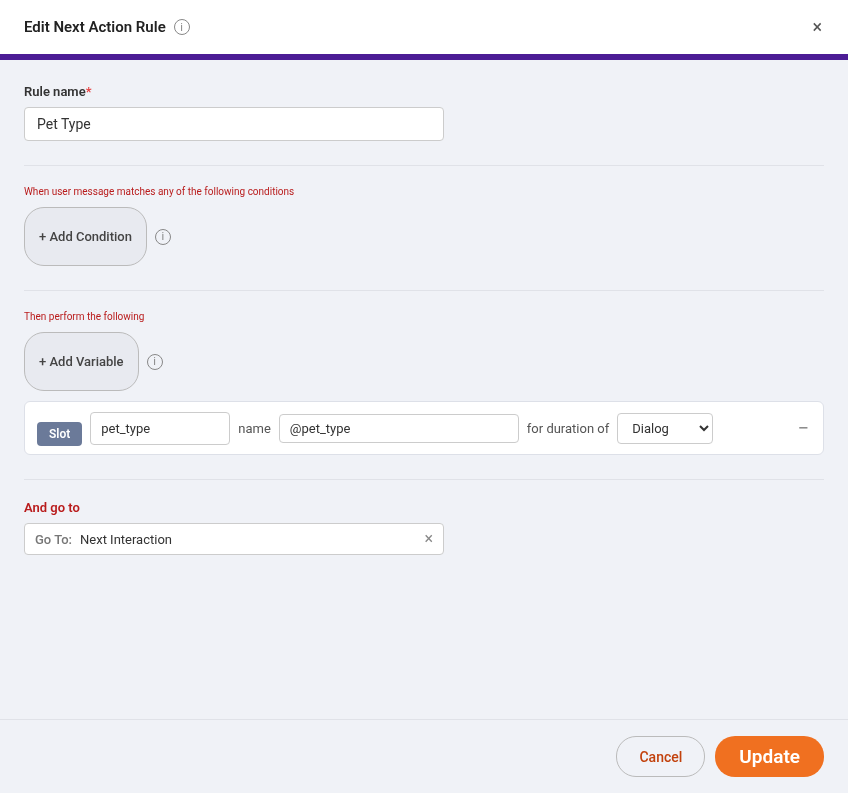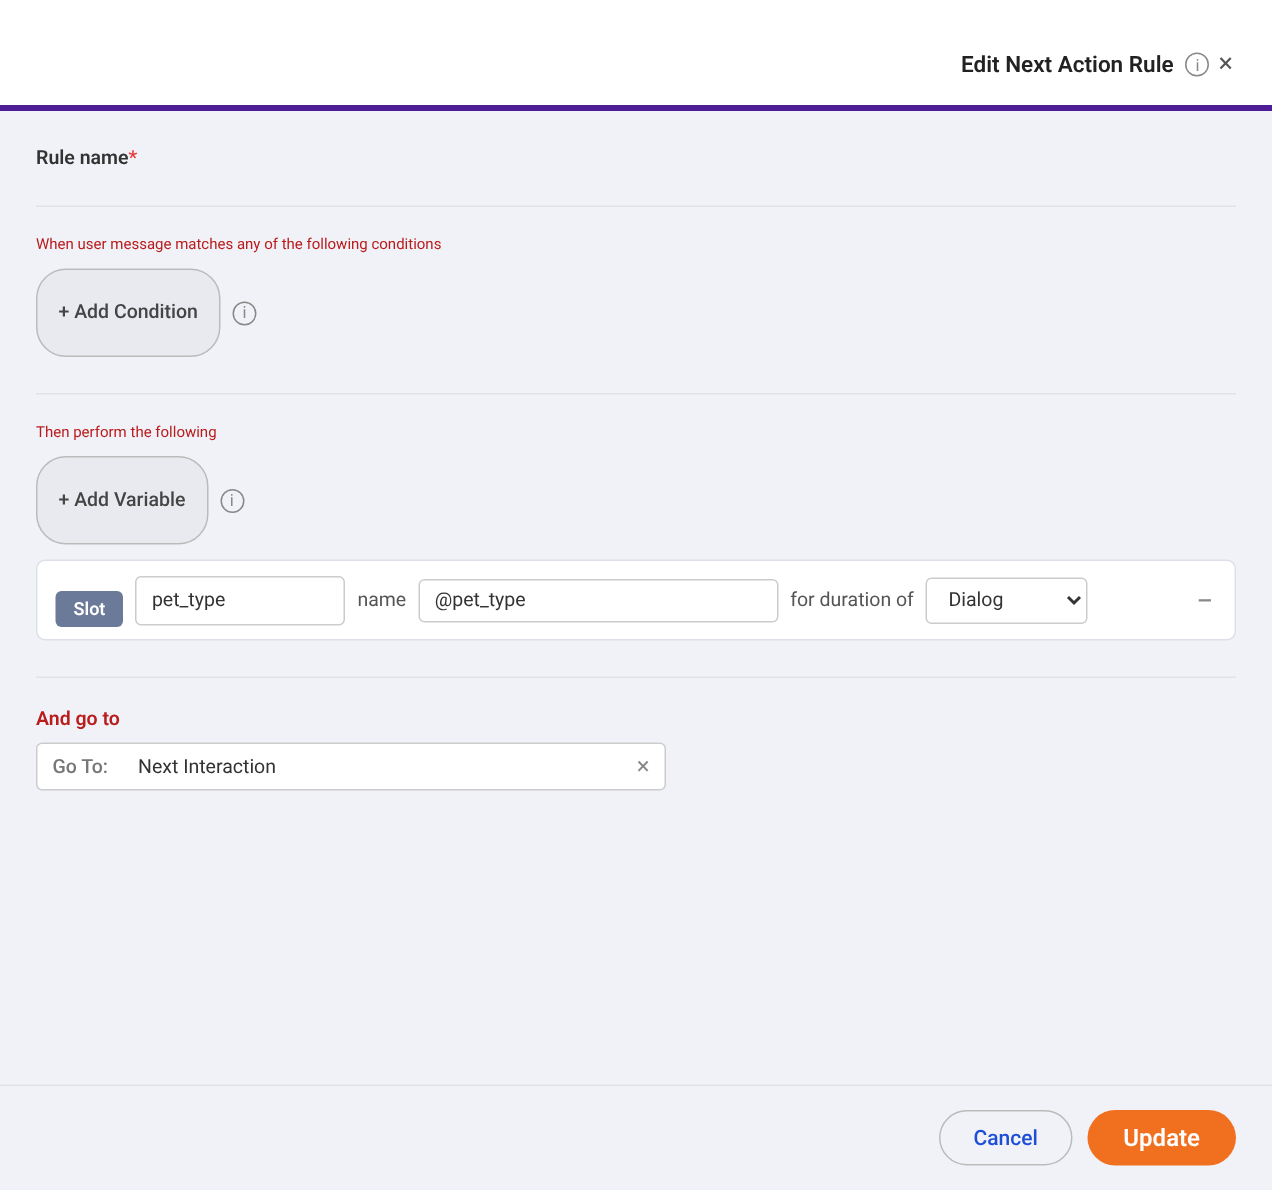--- a/index.html
+++ b/index.html
@@ -22,25 +22,25 @@
       background: #f0f2f7;
       width: 848px;
       height: 793px;
       position: relative;
       display: flex;
       flex-direction: column;
     }
 
     .modal-header {
       background: #ffffff;
-      padding: 32px 20px 16px 24px;
-      display: flex;
-      align-items: center;
-      justify-content: flex-end;
-      border-bottom: 4px solid #4c1d95;
+      padding: 16px 20px 16px 24px;
+      display: flex;
+      align-items: center;
+      justify-content: space-between;
+      border-bottom: 6px solid #4c1d95;
     }
 
     .modal-title-row {
       display: flex;
       align-items: center;
       gap: 8px;
     }
 
     .modal-title {
       font-size: 15px;
@@ -181,21 +181,21 @@
       outline: none;
     }
 
     .duration-label {
       font-size: 13px;
       color: #555;
       white-space: nowrap;
     }
 
     .duration-select {
-      padding: 6px 28px 6px 10px;
+      padding: 6px 16px 6px 10px;
       border: 1px solid #ccc;
       border-radius: 4px;
       font-size: 13px;
       color: #333;
       background: #fff;
       appearance: auto;
       outline: none;
       cursor: pointer;
     }
 
@@ -221,21 +221,21 @@
     }
 
     .go-to-field {
       display: flex;
       align-items: center;
       background: #fff;
       border: 1px solid #ccc;
       border-radius: 4px;
       padding: 7px 10px;
       max-width: 420px;
-      gap: 20px;
+      gap: 8px;
     }
 
     .go-to-prefix {
       font-size: 13px;
       color: #777;
       font-weight: 500;
       white-space: nowrap;
     }
 
     .go-to-value {
@@ -262,31 +262,31 @@
       background: #f0f2f7;
       border-top: 1px solid #e0e2e8;
     }
 
     .cancel-btn {
       padding: 9px 22px;
       border-radius: 20px;
       border: 1px solid #bbb;
       background: transparent;
       font-size: 14px;
-      color: #1d4ed8;
+      color: #c2410c;
       cursor: pointer;
       font-weight: 500;
     }
 
     .update-btn {
       padding: 9px 24px;
       border-radius: 20px;
       border: none;
       background: #f07020;
-      font-size: 16px;
+      font-size: 19px;
       color: #fff;
       cursor: pointer;
       font-weight: 600;
     }
 
     .divider {
       border: none;
       border-top: 1px solid #e0e2e8;
       margin: 0 0 20px 0;
     }
@@ -303,20 +303,21 @@
     </div>
     <button class="close-btn">×</button>
   </div>
 
   <div class="modal-body">
 
     <div class="section">
       <div class="field-label">
         <span>Rule name</span><span class="required">*</span>
       </div>
+      <input type="text" class="text-input" value="Pet Type" style="">
     </div>
 
     <hr class="divider">
 
     <div class="section">
       <div class="section-desc">When user message matches any of the following conditions</div>
       <div class="add-btn-row">
         <button class="add-btn">+ Add Condition</button>
         <span class="info-icon">i</span>
       </div>

